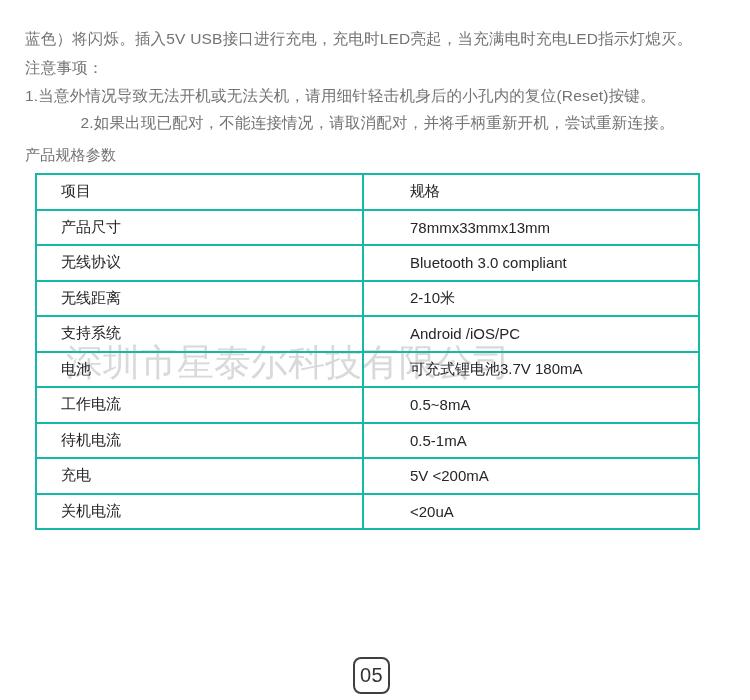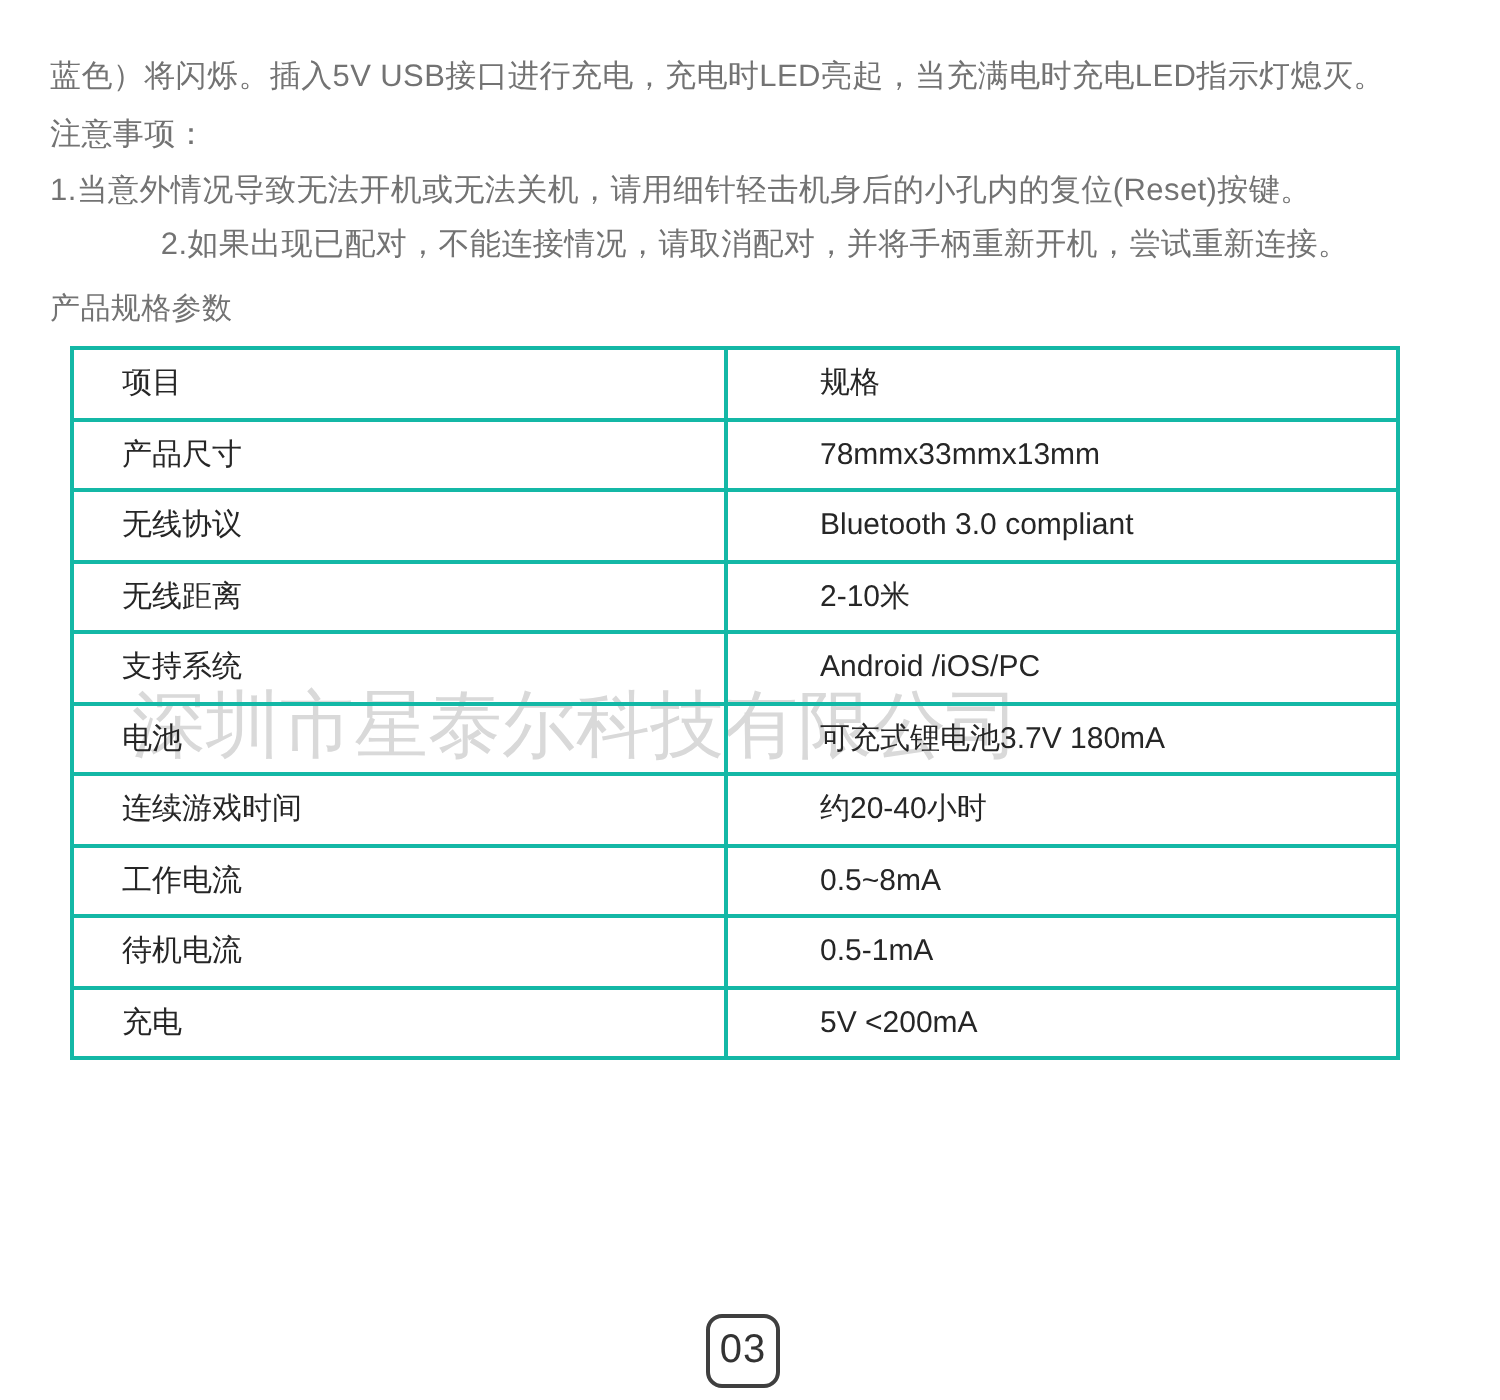--- a/index.html
+++ b/index.html
@@ -79,31 +79,31 @@
     </tr>
     <tr>
       <td>支持系统</td>
       <td class="spec-col">Android /iOS/PC</td>
     </tr>
     <tr>
       <td>电池</td>
       <td class="spec-col">可充式锂电池3.7V 180mA</td>
     </tr>
     <tr>
-      <td>连续游戏时间</td>
-      <td class="spec-col">约20-40小时</td>
-    </tr>
-    <tr>
       <td>工作电流</td>
       <td class="spec-col">0.5~8mA</td>
     </tr>
     <tr>
       <td>待机电流</td>
       <td class="spec-col">0.5-1mA</td>
     </tr>
     <tr>
       <td>充电</td>
       <td class="spec-col">5V &lt;200mA</td>
     </tr>
+    <tr>
+      <td>关机电流</td>
+      <td class="spec-col">&lt;20uA</td>
+    </tr>
   </tbody>
 </table>
 
-<div class="page-badge">03</div>
+<div class="page-badge">05</div>
 
 </body></html>

